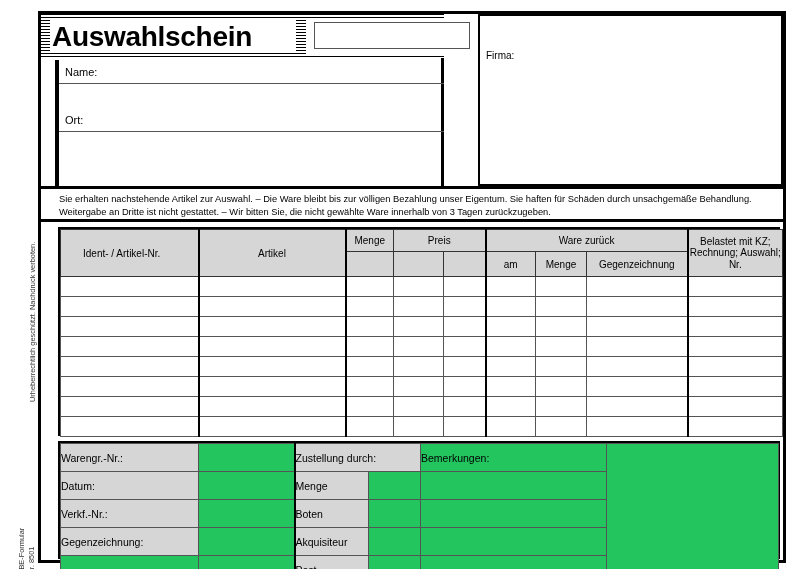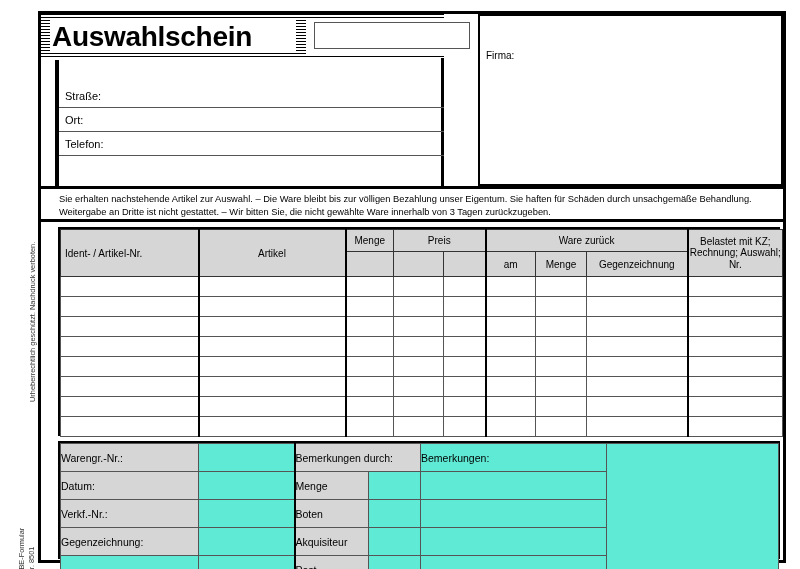--- a/index.html
+++ b/index.html
@@ -36,31 +36,31 @@
 
   
   .notice{left:41px;top:186px;width:742px;height:36px;border-top:3px solid #000;border-bottom:3px solid #000;
           font-size:9.3px;line-height:13px;padding:4px 8px 0 18px;}
 
   
   .maintable{left:58px;top:227px;width:722px;height:209px;border:2px solid #000;}
   table.grid{border-collapse:collapse;width:100%;height:100%;table-layout:fixed;}
   table.grid td{border:1px solid #555;font-size:10px;padding:0;vertical-align:middle;}
   table.grid td.hd{background:#d6d6d6;text-align:center;border:1px solid #333;}
-  table.grid td.hdl{background:#d6d6d6;text-align:left;padding-left:4px;border:1px solid #333;}
+  table.grid td.hdl{background:#d6d6d6;text-align:left;padding-left:22px;border:1px solid #333;}
   table.grid tr.bodyrow td{height:19px;background:#fff;}
   .thickr{border-right:2px solid #000 !important;}
   .belastet{font-size:9.5px;line-height:11.5px;text-align:left;padding-left:5px;}
 
   
   .bottom{left:58px;top:441px;width:722px;height:118px;border:2px solid #000;}
   table.bgrid{border-collapse:collapse;width:100%;height:100%;table-layout:fixed;}
   table.bgrid td{border:1px solid #555;font-size:10.5px;padding:2px 0;vertical-align:middle;height:23px;}
   td.lbl{background:#d6d6d6;}
-  td.blank{background:#5eead4;}
+  td.blank{background:#22c55e;}
   .sigcell{vertical-align:bottom !important;padding-bottom:4px !important;font-size:10.5px;}
 
   
   .side-copy{left:-70px;top:285px;width:215px;
     transform:rotate(-90deg);transform-origin:center center;
     font-size:7.4px;line-height:9.5px;color:#333;text-align:left;}
   .side-form{left:-14px;top:525px;width:80px;
     transform:rotate(-90deg);transform-origin:center center;
     font-size:7.4px;line-height:9.5px;color:#333;text-align:left;}
 </style>
@@ -83,30 +83,26 @@
   <div class="abs hdr-left"></div>
 
   <div class="abs stripes"></div>
   <div class="abs title-mask"></div>
   <div class="abs title">Auswahlschein</div>
   <div class="abs titlebox-wrap"></div>
   <div class="abs titlebox"></div>
 
   <div class="abs vbar"></div>
 
-  <div class="abs frow" style="top:84px;">
-    <span>Straße:</span>
+  <div class="abs frow" style="top:60px;">
+    <span>Name:</span>
     <span style="margin-left:6px;"></span>
   </div>
   <div class="abs frow" style="top:108px;">
     <span>Ort:</span>
-    <span style="margin-left:6px;"></span>
-  </div>
-  <div class="abs frow" style="top:132px;">
-    <span>Telefon:</span>
     <span style="margin-left:6px;"></span>
   </div>
   <div class="abs frow" style="top:156px;border-bottom:none;">
     <span></span>
   </div>
 
   <div class="abs firma"></div>
   <div class="abs firma-lbl">Firma:</div>
 
   <div class="abs notice">Sie erhalten nachstehende Artikel zur Auswahl. – Die Ware bleibt bis zur völligen Bezahlung unser Eigentum. Sie haften für Schäden durch unsachgemäße Behandlung. Weitergabe an Dritte ist nicht gestattet. – Wir bitten Sie, die nicht gewählte Ware innerhalb von 3 Tagen zurückzugeben.</div>
@@ -241,21 +237,21 @@
           <col style="width:96px">
         <col style="width:74px">
           <col style="width:52px">
         <col style="width:186px">
           <col style="width:172px">
       </colgroup>
       <tbody>
         <tr>
           <td class="lbl">Warengr.-Nr.:</td>
           <td class="blank thickr"></td>
-          <td class="lbl" colspan="2">Bemerkungen durch:</td>
+          <td class="lbl" colspan="2">Zustellung durch:</td>
           <td class="blank">Bemerkungen:</td>
           <td class="blank sigcell" rowspan="5">
             <span>Unterschrift des Kunden</span>
           </td>
         </tr>
         <tr>
           <td class="lbl">Datum:</td>
           <td class="blank thickr"></td>
           <td class="lbl">Menge</td>
           <td class="blank"></td>

